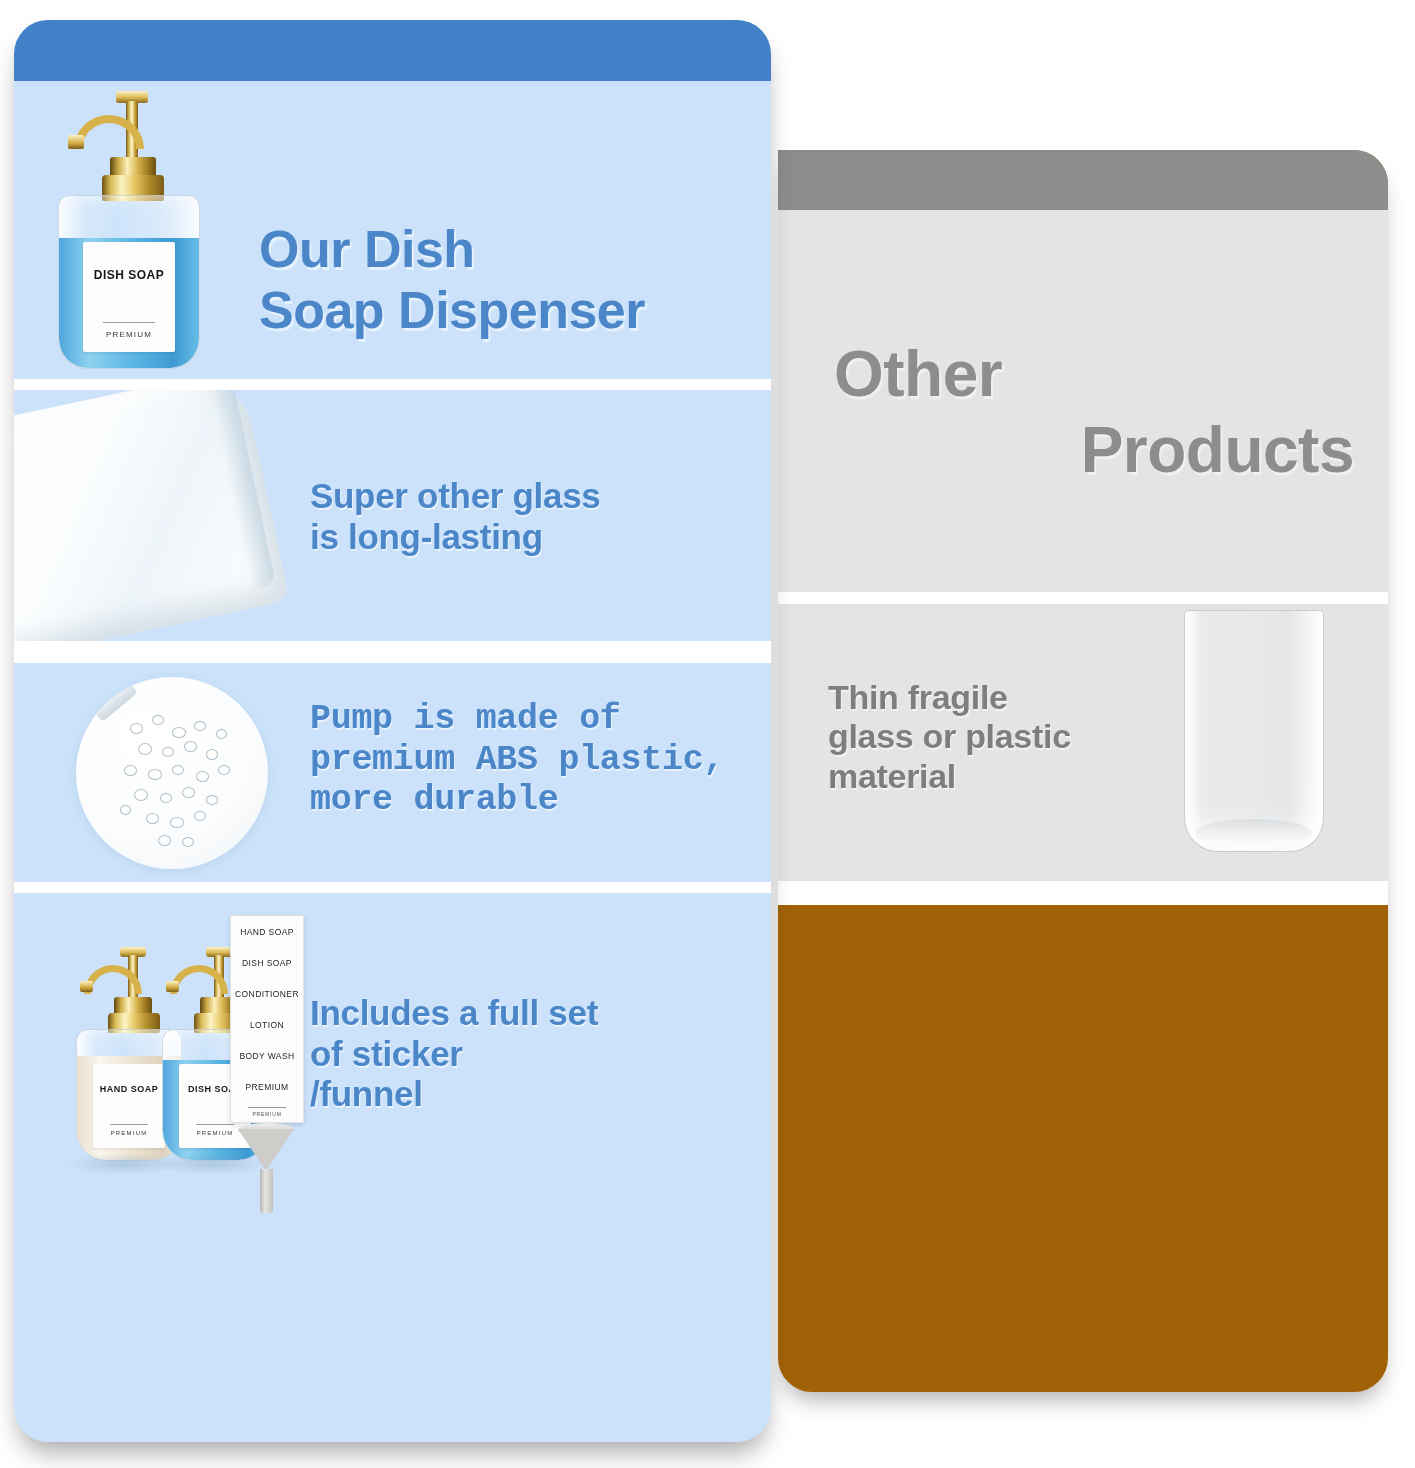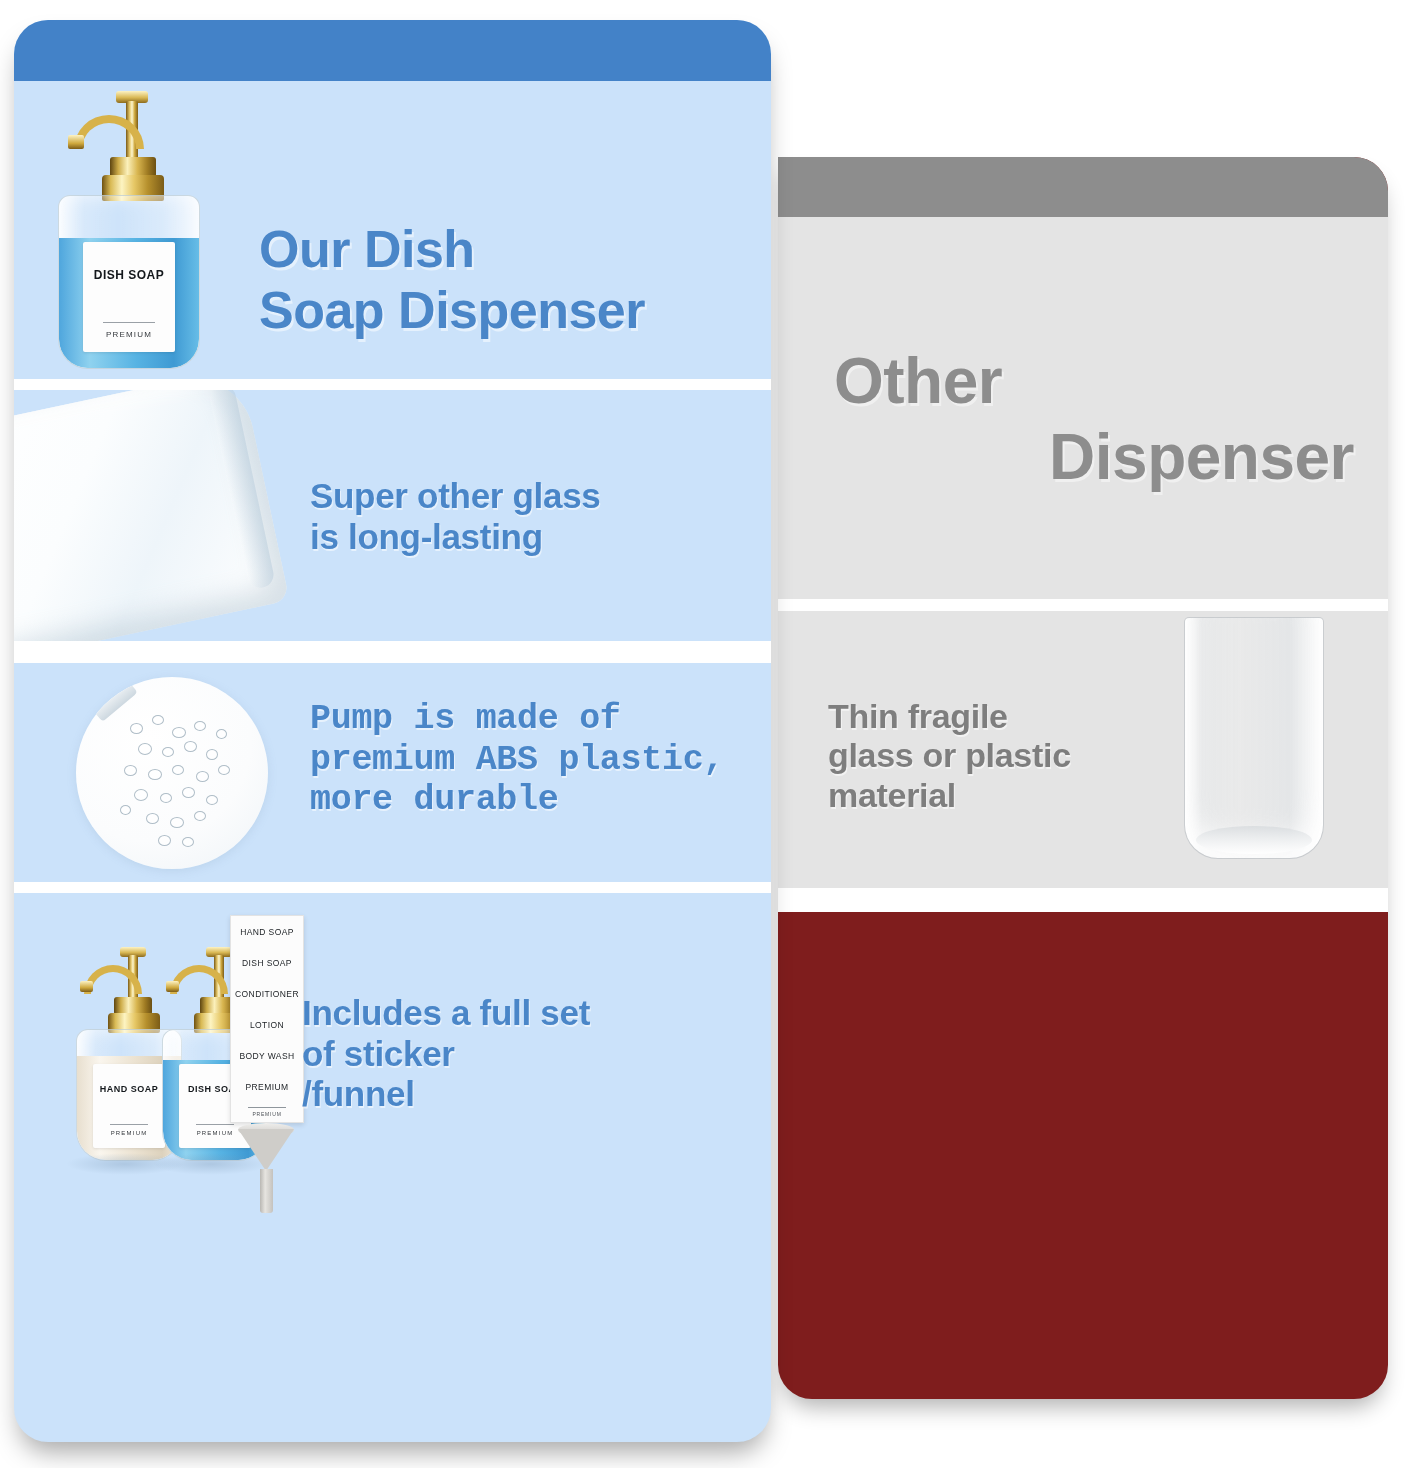--- a/index.html
+++ b/index.html
@@ -16,25 +16,25 @@
   }
 
   
   .panel {
     position: absolute;
     box-sizing: border-box;
   }
 
   #right-panel {
     left: 778px;
-    top: 157px;
+    top: 150px;
     width: 610px;
     height: 1242px;
     border-radius: 0 34px 34px 34px;
-    background: #7f1d1d;
+    background: #a16207;
     box-shadow: 0 14px 22px -6px rgba(0,0,0,0.30);
     overflow: hidden;
     z-index: 1;
   }
   #left-panel {
     left: 14px;
     top: 20px;
     width: 757px;
     height: 1422px;
     border-radius: 34px;
@@ -84,21 +84,20 @@
     white-space: pre-line;
   }
   .con-text {
     color: #7e7e7e;
     font-weight: bold;
     font-size: 34px;
     line-height: 1.16;
     letter-spacing: -0.3px;
     text-shadow: 1px 2px 0 rgba(255,255,255,0.55);
     white-space: pre-line;
-    margin-top: 12px;
   }
 
   
   #title-block {
     position: absolute;
     left: 245px;
     top: 138px;
     width: 510px;
     color: #4a86c8;
     font-weight: bold;
@@ -367,21 +366,21 @@
 </head>
 <body>
 
 <div class="panel" id="right-panel">
 
   <div class="hdr-gray"></div>
 
   <div class="row-gray" style="height:382px;">
     <div id="other-title">
       <span>Other</span>
-      <span class="l2">Dispenser</span>
+      <span class="l2">Products</span>
     </div>
   </div>
   <div class="gap-gray"></div>
 
   <div class="row-gray" style="height:277px;">
     <div class="con-text" style="position:absolute;left:50px;top:74px;width:350px;">Thin fragile
 glass or plastic
 material</div>
     <div class="art" id="thin-jar" style="left:406px;top:6px;width:138px;height:240px;"></div>
   </div>
@@ -516,17 +515,17 @@
       <div class="st-prem">PREMIUM</div>
     </div>
 
     <div class="art" style="left:220px;top:230px;width:70px;height:96px;">
       <div class="funnel-rim" style="left:4px;top:0px;width:56px;height:14px;"></div>
       <div class="funnel-cone" style="left:4px;top:6px;"></div>
       <div class="funnel-tube" style="left:26px;top:46px;width:13px;height:44px;"></div>
 
     </div>
 
-    <div class="feat-text" style="position:absolute;left:288px;top:100px;width:430px;">Includes a full set
+    <div class="feat-text" style="position:absolute;left:296px;top:100px;width:430px;">Includes a full set
 of sticker
 /funnel</div>
   </div>
 </div>
 
 </body></html>

